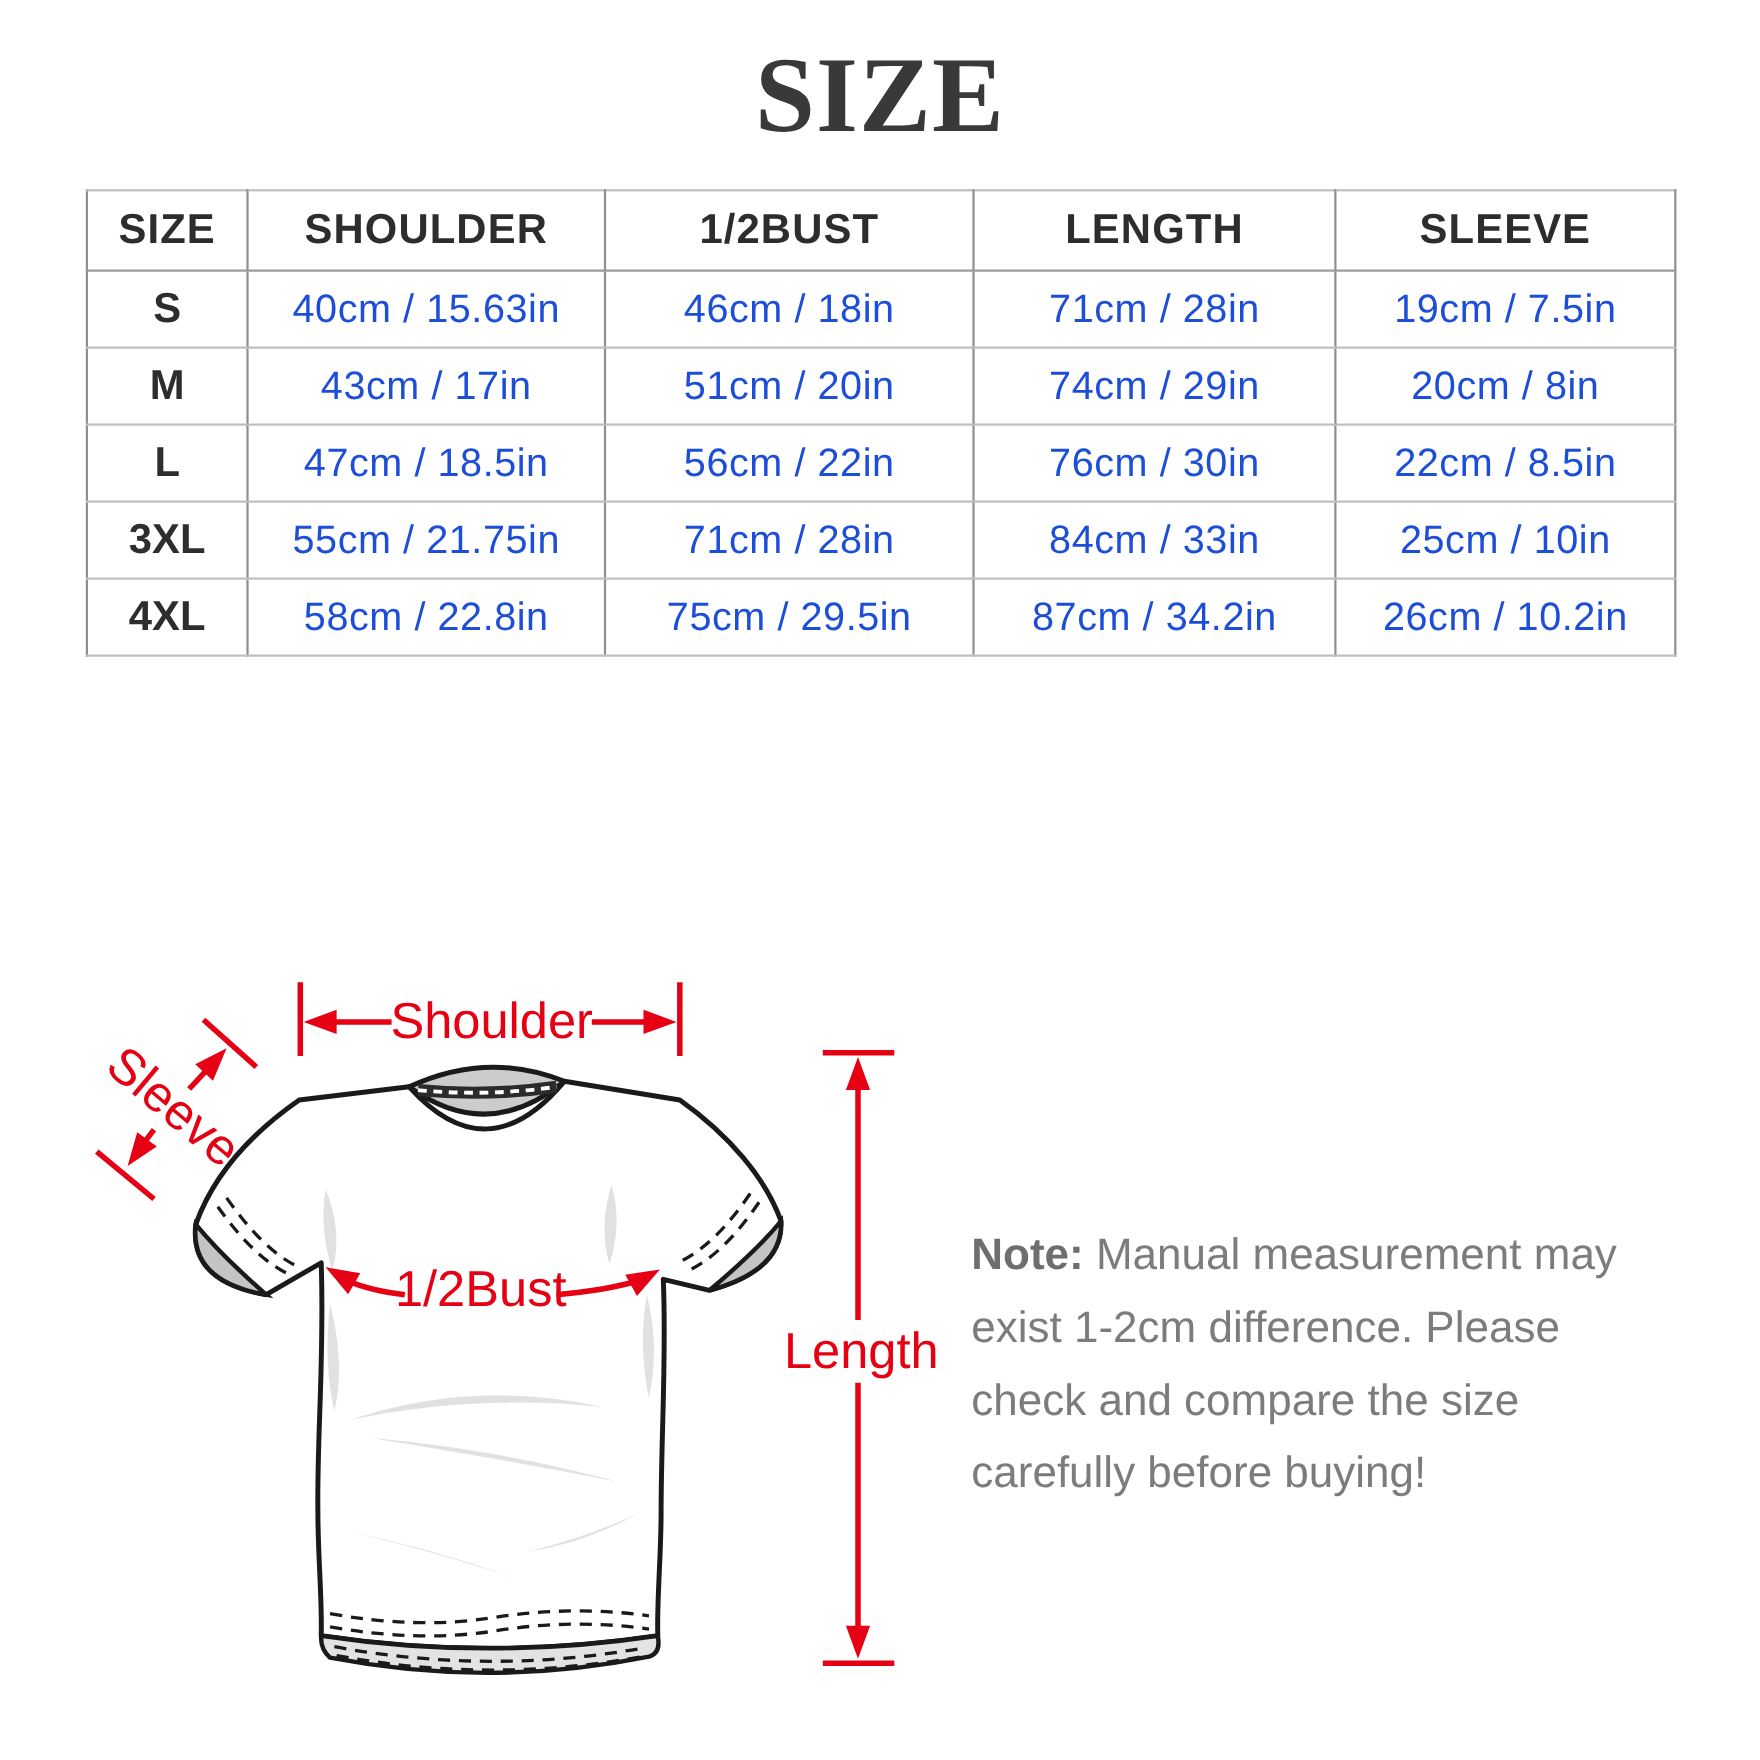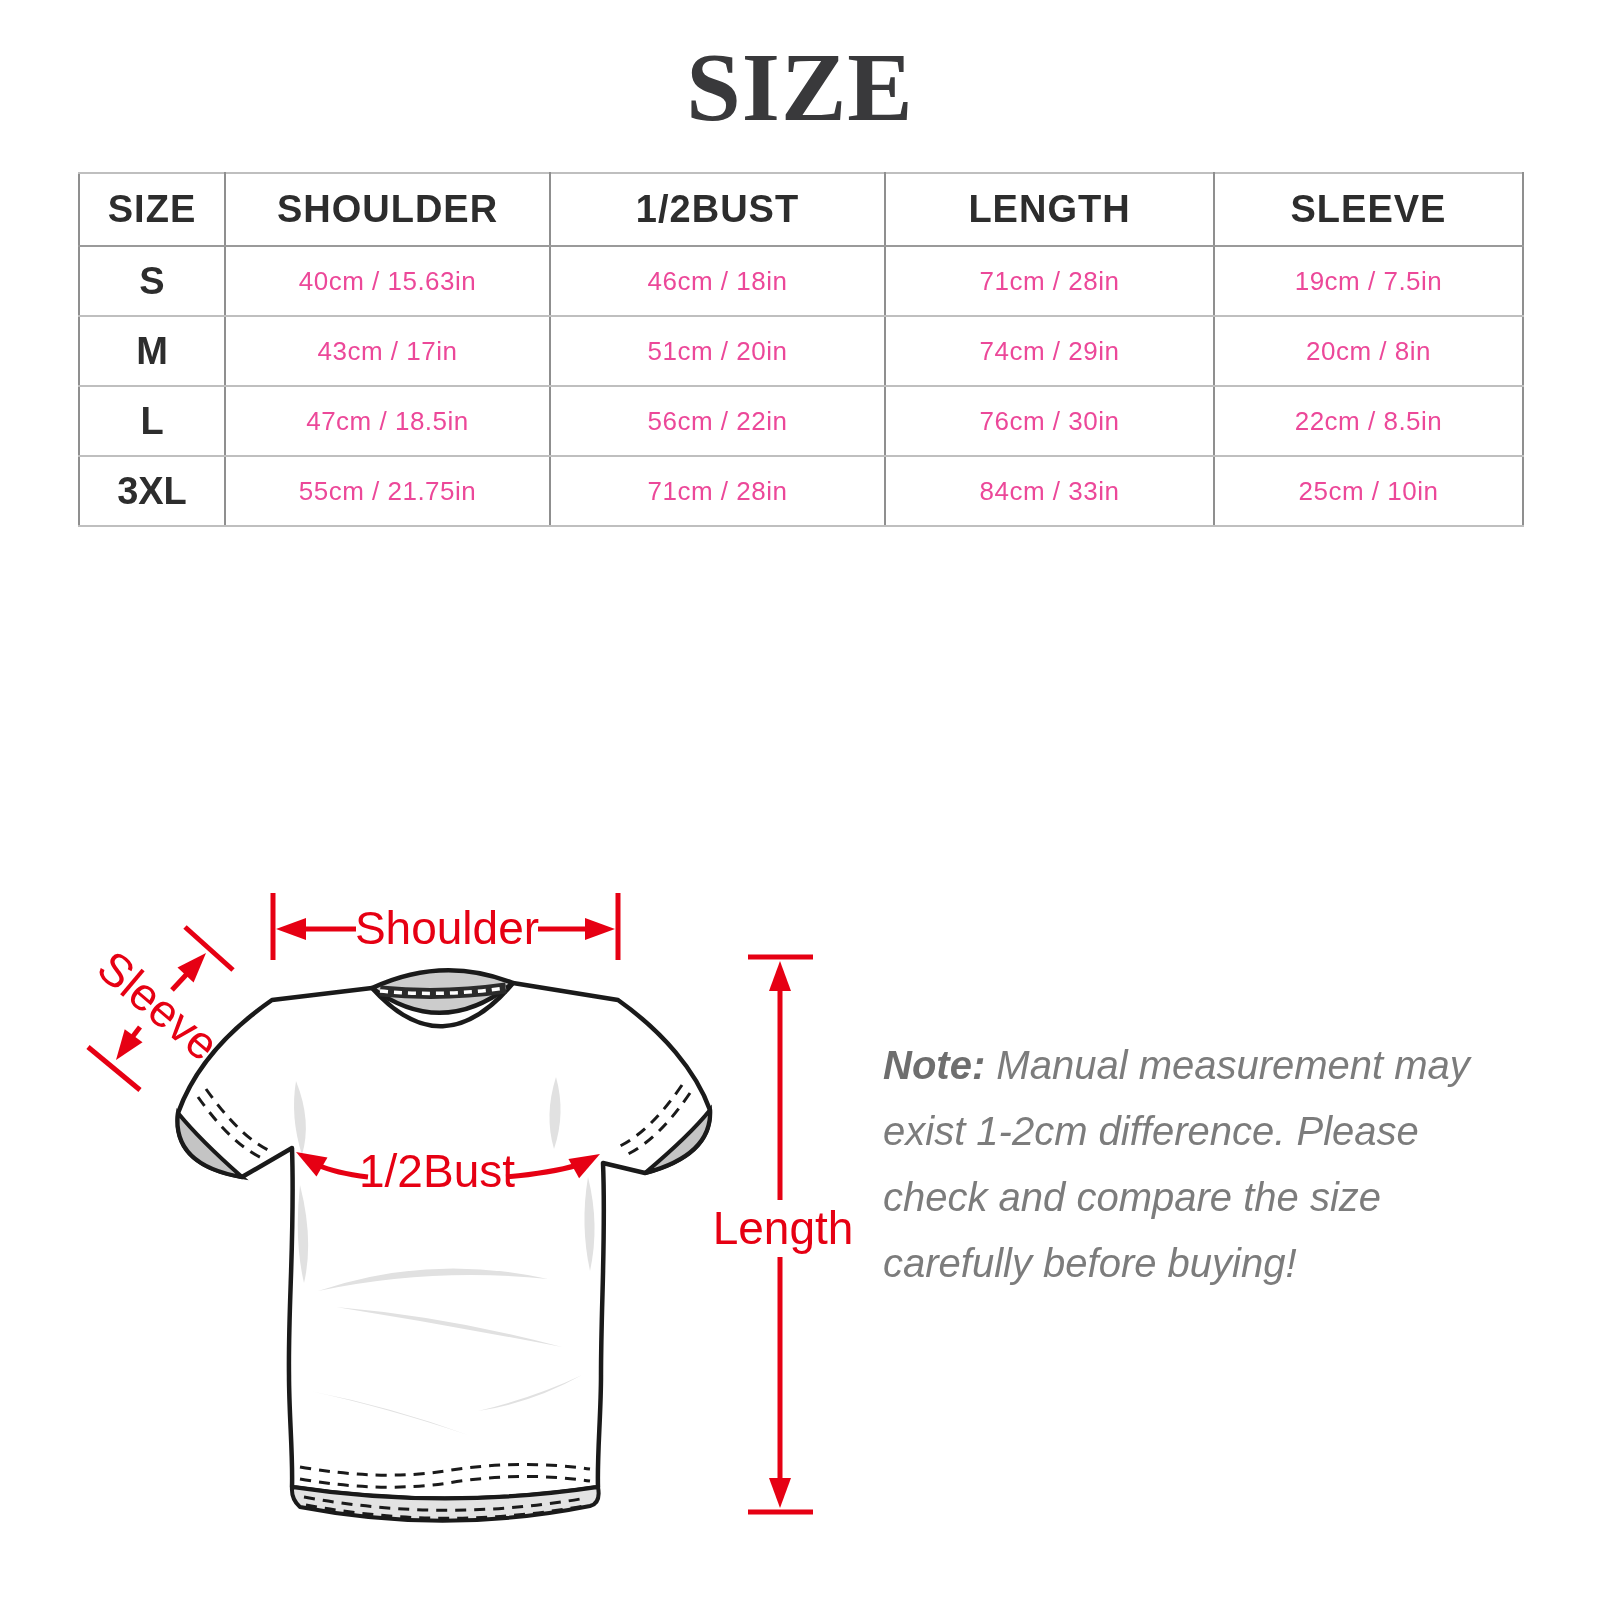--- a/index.html
+++ b/index.html
@@ -23,25 +23,25 @@
     padding:0;text-align:center;vertical-align:middle;
     border-left:2px solid #8f8f8f;border-right:2px solid #8f8f8f;
     border-top:2px solid #bfbfbf;border-bottom:2px solid #bfbfbf;
   }
   table.size-table thead th{
     height:71px;font-size:38px;font-weight:bold;color:#2d2d2d;
     letter-spacing:1px;border-bottom:2px solid #9a9a9a;
   }
   table.size-table tbody tr{height:70px;}
   table.size-table tbody th{font-size:38px;font-weight:bold;color:#2d2d2d;}
-  table.size-table tbody td{font-size:26px;color:#ec4899;letter-spacing:0.5px;}
+  table.size-table tbody td{font-size:36px;color:#1d4ed8;letter-spacing:0.5px;}
   
   .note{
-    position:absolute;left:883px;top:992px;width:625px;
-    font-size:40px;line-height:66px;color:#7c7c7c;font-style:italic;
+    position:absolute;left:883px;top:1068px;width:625px;
+    font-size:40px;line-height:66px;color:#7c7c7c;
   }
   .note b{color:#6e6e6e;}
   
   .diagram{position:absolute;left:0px;top:855px;width:900px;height:745px;}
   .diagram svg{display:block;width:900px;height:745px;}
   .shirt-line{fill:#ffffff;stroke:#1a1a1a;stroke-width:4.5;stroke-linejoin:round;}
   .stitch{fill:none;stroke:#1a1a1a;stroke-width:3;stroke-dasharray:11 8;}
   .red-line{fill:none;stroke:#e60013;stroke-width:5;}
   .red-fill{fill:#e60013;stroke:none;}
   .red-text{fill:#e60013;font-family:"Liberation Sans",sans-serif;font-size:46px;}
@@ -92,20 +92,27 @@
           <td>76cm / 30in</td>
           <td>22cm / 8.5in</td>
         </tr>
         <tr>
           <th>3XL</th>
           <td>55cm / 21.75in</td>
           <td>71cm / 28in</td>
           <td>84cm / 33in</td>
           <td>25cm / 10in</td>
         </tr>
+        <tr>
+          <th>4XL</th>
+          <td>58cm / 22.8in</td>
+          <td>75cm / 29.5in</td>
+          <td>87cm / 34.2in</td>
+          <td>26cm / 10.2in</td>
+        </tr>
       </tbody>
   </table>
 </div>
 
 <div class="diagram">
   <svg viewBox="0 0 900 745" xmlns="http://www.w3.org/2000/svg">
 
     <g>
 
       <path class="shirt-line" d="

